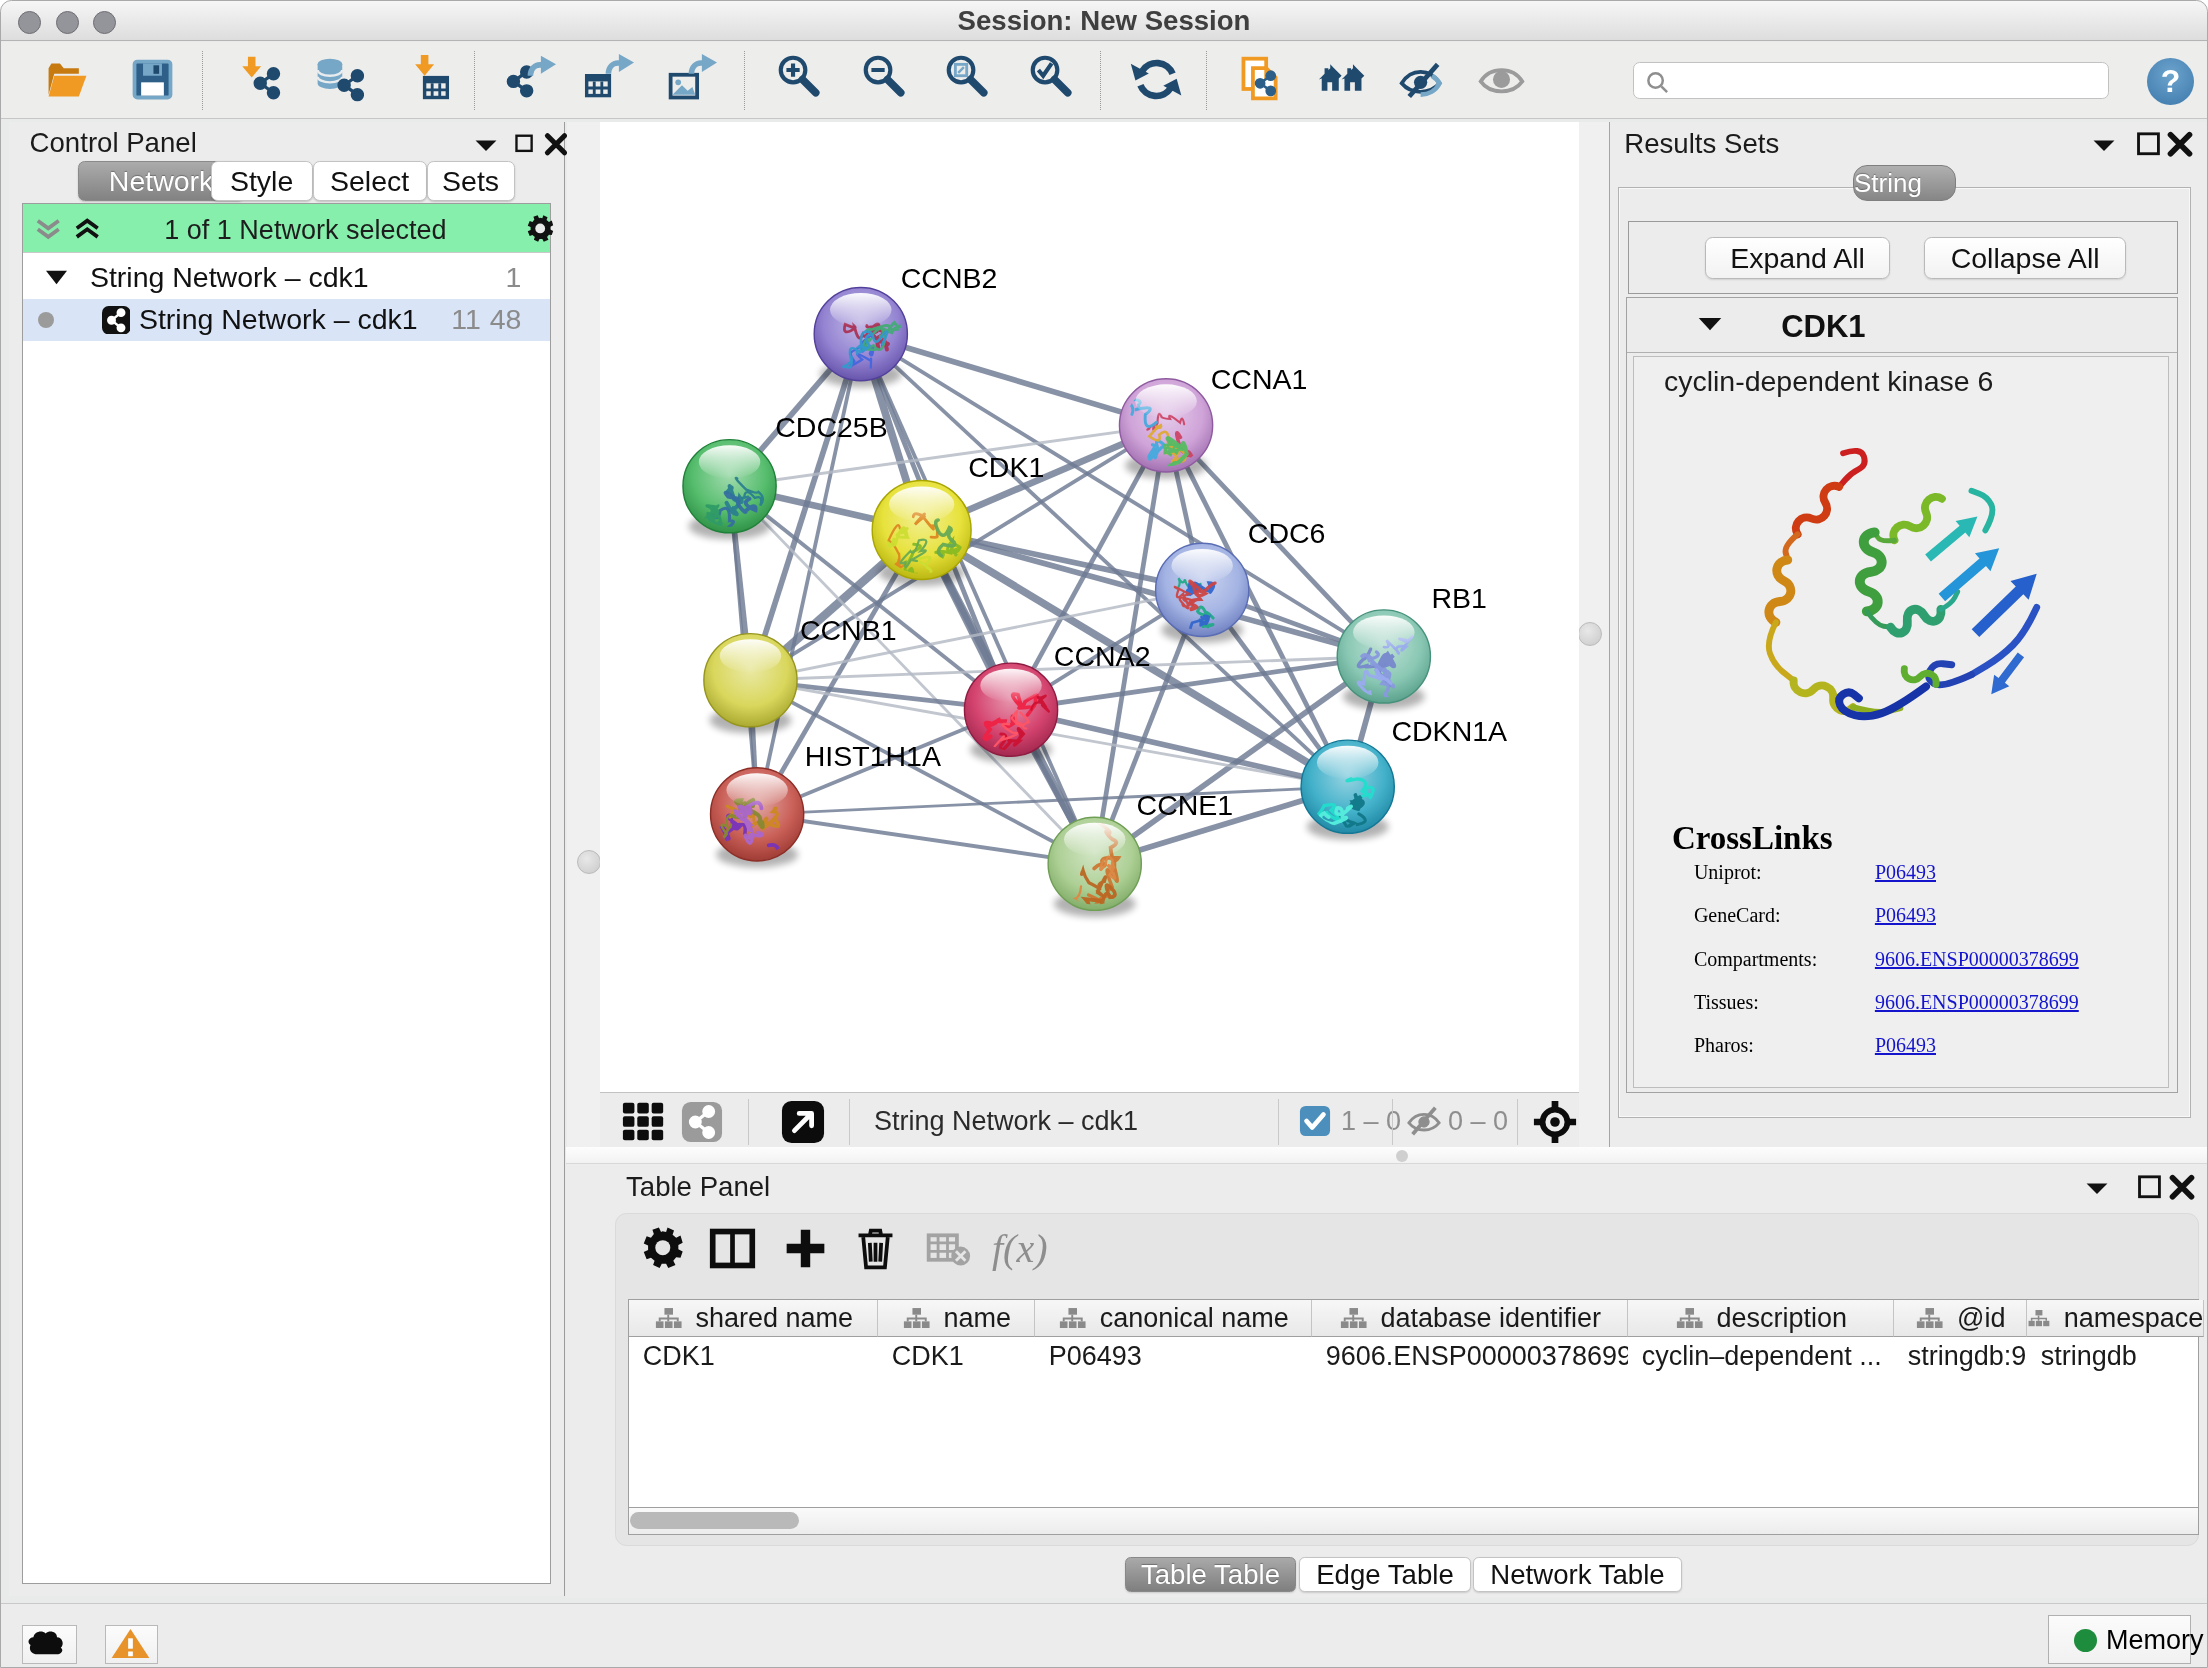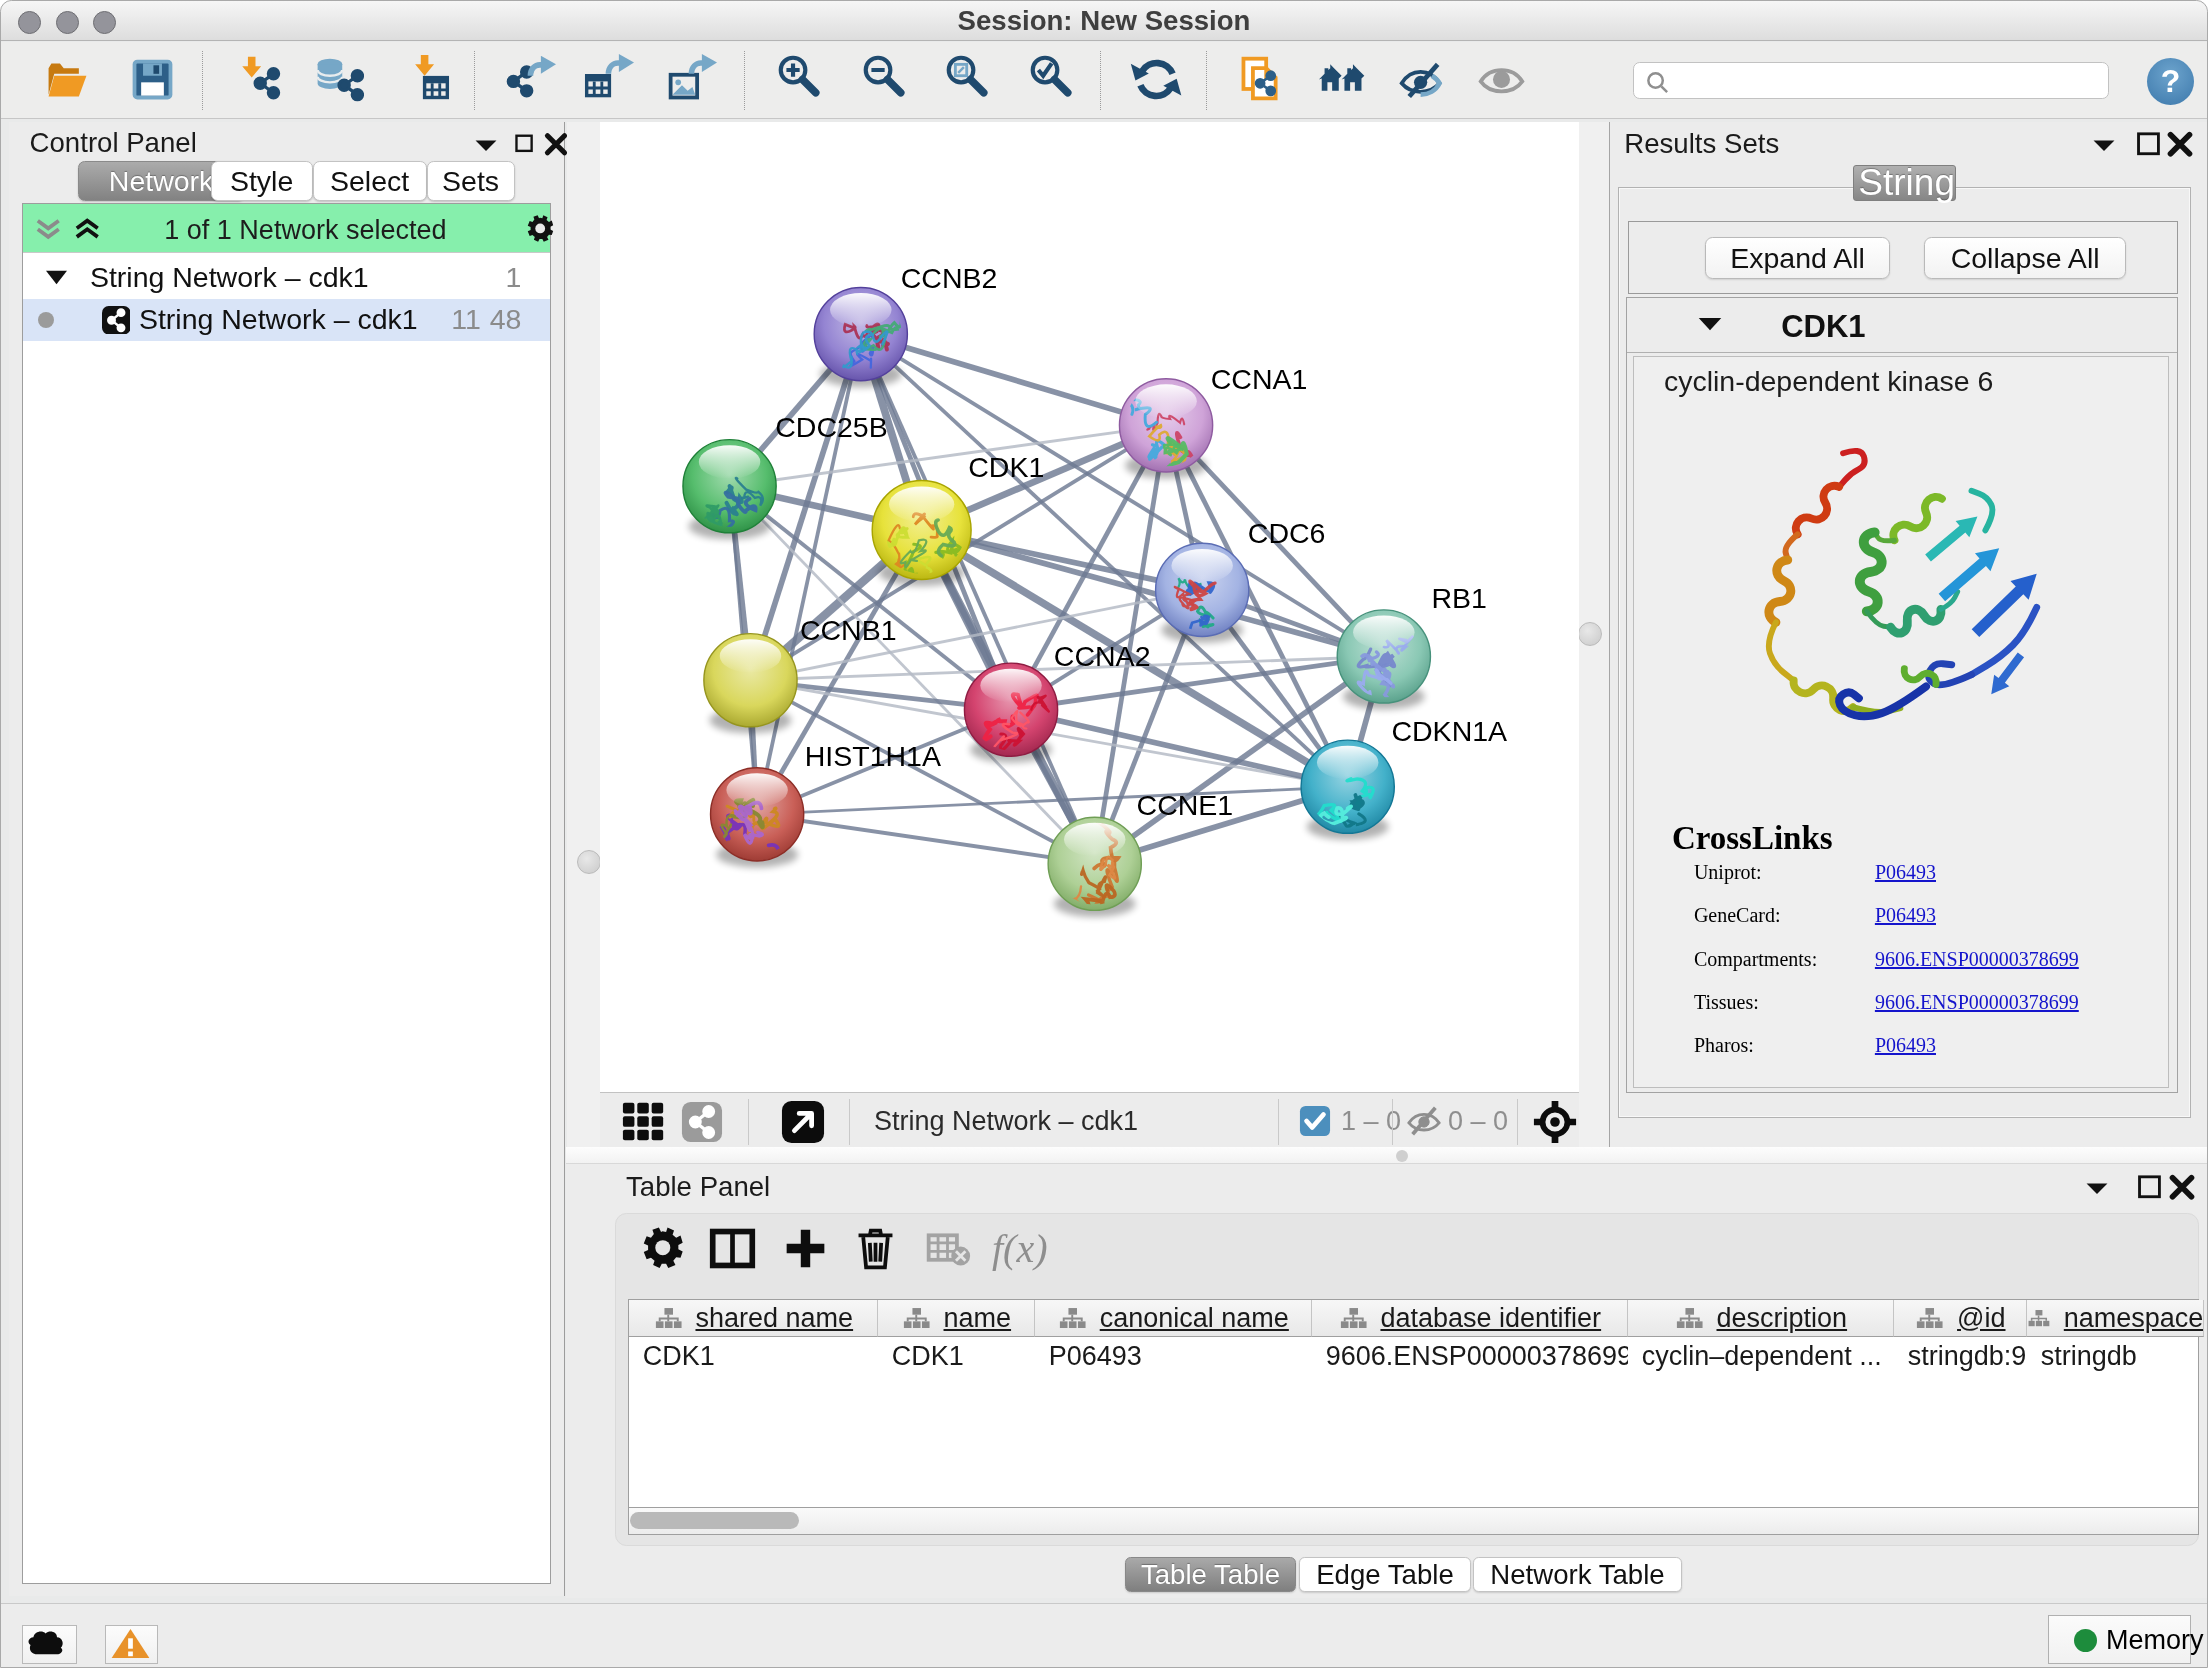--- a/index.html
+++ b/index.html
@@ -40,42 +40,42 @@
 .network-toolbar { position:absolute; left:599px; top:1091px; width:979px; height:57px; background:#ececec; border-top:1px solid #c2c2c2; border-bottom:1px solid #ababab; }
 .nt-div { position:absolute; top:5.7px; height:46px; width:0; border-left:1px solid #c9c9c9; }
 .nt-text { position:absolute; font-size:27px; color:#2a2a2a; top:13.3px; }
 .gutter { position:absolute; background:#f0f0f0; }
 .v-gutter-handle { position:absolute; width:24px; height:24px; border-radius:50%; background:radial-gradient(circle at 40% 35%,#e8e8e8,#c9c9c9); border:1px solid #bbb; }
 .h-splitter { position:absolute; left:565px; top:1146px; width:1644px; height:17px; background:linear-gradient(#fdfdfd,#f2f2f2); border-bottom:1px solid #d8d8d8; }
 .h-splitter-dot { position:absolute; left:830px; top:2.9px; width:12.4px; height:12.4px; border-radius:50%; background:#cfcfcf; }
 
 .results-panel { position:absolute; left:1608px; top:121px; width:600px; height:1025px; background:#ececec; border-left:1.9px solid #a5a5a5; }
 .rp-title { position:absolute; left:14.3px; top:5.7px; }
-.rp-tab { position:absolute; left:243px; top:43px; width:103px; height:36px; background:linear-gradient(#b0b0b0,#868686); border:1px solid #7f7f7f; border-radius:3px; color:#fff; font-size:37px; text-align:right; line-height:34px; z-index:3; text-shadow:0 -1px 1px rgba(0,0,0,.3); }
+.rp-tab { position:absolute; left:243px; top:43px; width:103px; height:36px; background:linear-gradient(#b0b0b0,#868686); border:1px solid #7f7f7f; border-radius:14px; color:#fff; font-size:26px; text-align:left; line-height:34px; z-index:3; text-shadow:0 -1px 1px rgba(0,0,0,.3); }
 .rp-outer { position:absolute; left:7.6px; top:65px; width:573px; height:931px; background:#ececec; border:1.9px solid #b2b2b2; box-shadow:inset 0 0 0 1px #f8f8f8; }
 .rp-sec1 { position:absolute; left:9.5px; top:33px; width:550px; height:73px; border:1px solid #9a9a9a; }
 .rp-btn { position:absolute; top:15px; height:42px; background:linear-gradient(#ffffff,#f2f2f2); border:1px solid #b9b9b9; border-radius:7.6px; font-size:28.5px; color:#111; text-align:center; line-height:40px; box-shadow:0 1px 1.9px rgba(0,0,0,.12); }
 .rp-sec2 { position:absolute; left:7.6px; top:109px; width:552px; height:796px; border:1.9px solid #a2a2a2; background:#ececec; }
 .rp-gh { position:absolute; left:0; top:0; width:100%; height:55px; border-bottom:1px solid #b0b0b0; }
 .rp-gh-name { position:absolute; left:154px; top:11.4px; font-size:31px; font-weight:bold; color:#111; }
 .rp-desc-box { position:absolute; left:5.7px; top:58px; width:536px; height:732px; background:#efefef; border:1px solid #bdbdbd; }
 .rp-desc { position:absolute; left:30px; top:7.6px; font-size:28.5px; color:#1c1c1c; }
 .crosslinks-h { position:absolute; left:38px; top:463px; font-family:"Liberation Serif",serif; font-size:33px; font-weight:bold; color:#000; }
 .cl-row { position:absolute; left:60px; width:476px; height:44px; font-family:"Liberation Serif",serif; font-size:20px; color:#000; white-space:nowrap; }
 .cl-val { position:absolute; left:181px; top:0; color:#1414cc; text-decoration:underline; }
 
 .table-panel { position:absolute; left:565px; top:1163px; width:1644px; height:434px; background:#ececec; }
 .tp-title { position:absolute; left:60px; top:6.7px; }
 .tp-card { position:absolute; left:49px; top:49px; width:1584px; height:333px; background:#e5e5e5; border-radius:11.4px; border:1px solid #dadada; }
 .tp-tool { position:absolute; width:49px; height:49px; top:9.5px; }
 .tp-tool.fx { font-family:"Liberation Serif",serif; font-style:italic; font-size:40px; color:#8e8e8e; line-height:49px; }
 .tp-table { position:absolute; left:12.4px; top:85px; width:1571px; height:209px; background:#ffffff; border:1px solid #9f9f9f; }
 .tp-scroll { position:absolute; left:12.4px; top:294px; width:1571px; height:27px; background:linear-gradient(#fafafa,#ececec); border:1px solid #9f9f9f; border-top:none; }
 .tp-thumb { position:absolute; left:1px; top:3.8px; width:169px; height:17px; border-radius:8.6px; background:#b9b9b9; }
-.th-cell { position:absolute; top:0; height:37px; background:linear-gradient(#f7f7f7,#e8e8e8); border-right:1px solid #c4c4c4; border-bottom:1px solid #9f9f9f; font-size:27px; color:#1a1a1a; display:flex; align-items:center; justify-content:center; gap:13.3px; overflow:hidden;text-decoration:underline; }
+.th-cell { position:absolute; top:0; height:37px; background:linear-gradient(#f7f7f7,#e8e8e8); border-right:1px solid #c4c4c4; border-bottom:1px solid #9f9f9f; font-size:27px; color:#1a1a1a; display:flex; align-items:center; justify-content:center; gap:13.3px; overflow:hidden; }
 .td-cell { position:absolute; top:38px; height:36px; font-size:27px; color:#1a1a1a; padding-left:13.3px; line-height:36px; white-space:nowrap; overflow:hidden; }
 .tp-tabs { position:absolute; top:393px; height:35px; }
 .tp-tab { position:absolute; top:0; height:35px; background:#fff; border:1px solid #c3c3c3; font-size:27.6px; color:#111; text-align:center; line-height:33px; border-radius:5.7px; box-shadow:0 1px 1.9px rgba(0,0,0,.15); }
 .tp-tab.sel { background:linear-gradient(#a9a9a9,#7f7f7f); color:#fff; border-color:#888; text-shadow:0 -1px 1px rgba(0,0,0,.3); }
 
 .statusbar { position:absolute; left:0; top:1602px; width:100%; height:67px; background:#ececec; border-top:1.9px solid #c9c9c9; }
 .sb-btn { position:absolute; top:21px; width:55px; height:39px; background:linear-gradient(#fcfcfc,#f0f0f0); border:1.9px solid #b9b9b9; }
 .memory-btn { position:absolute; left:2047px; top:10.5px; width:143px; height:49px; background:linear-gradient(#fbfbfb,#f1f1f1); border:1.9px solid #b0b0b0; font-size:27px; color:#000; }
 .memory-dot { position:absolute; left:25px; top:13.3px; width:23px; height:23px; border-radius:50%; background:#1d8c3c; }
 .memory-label { position:absolute; left:57px; top:9.5px; }

